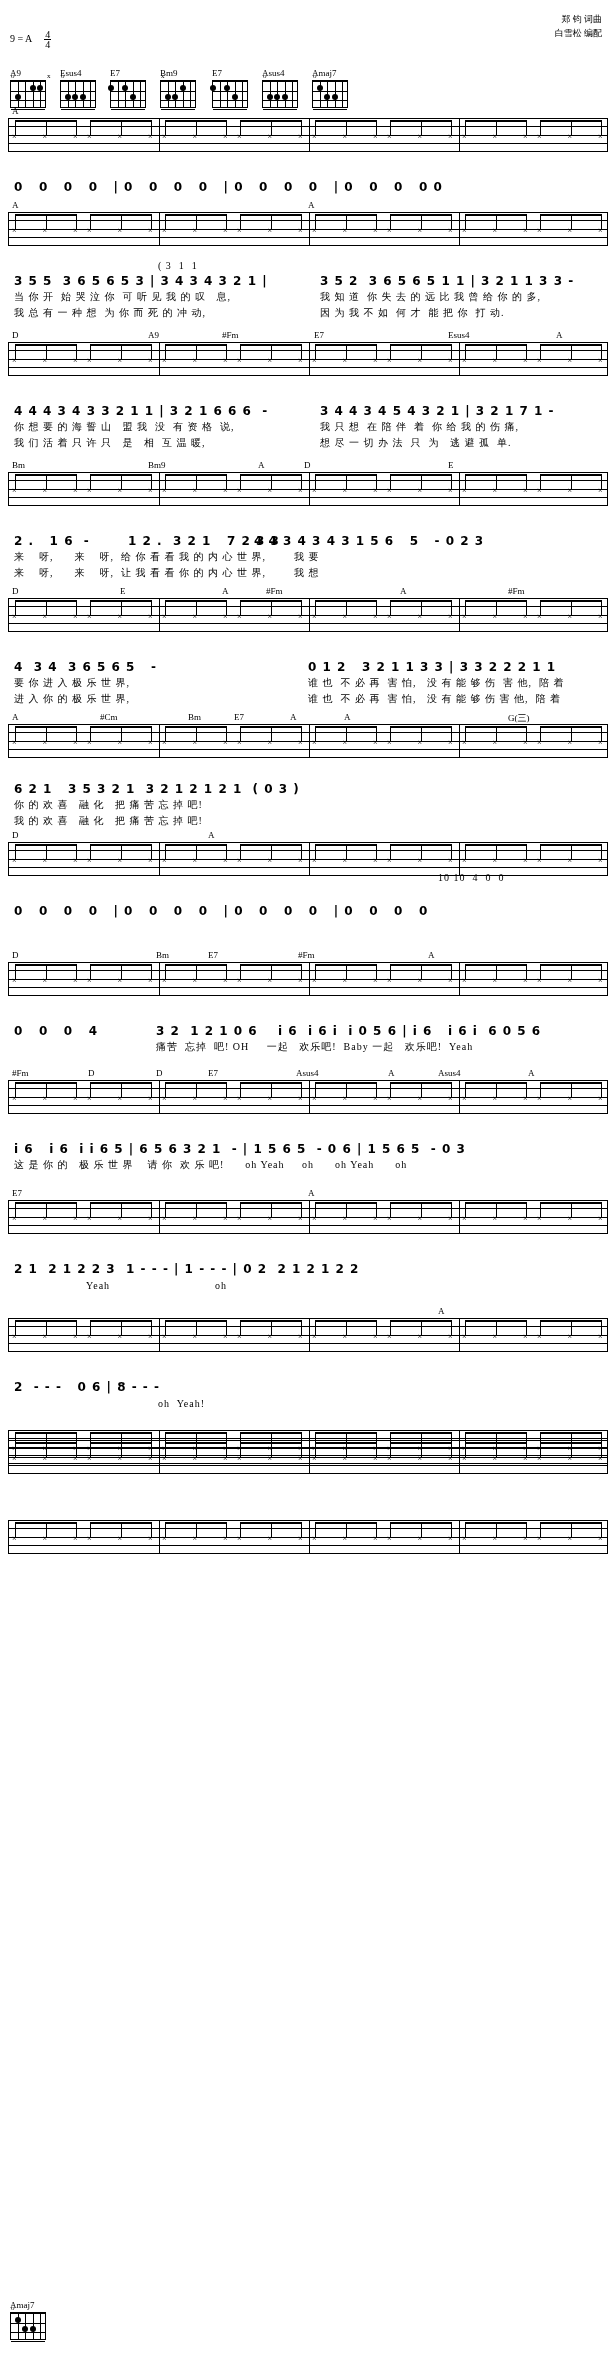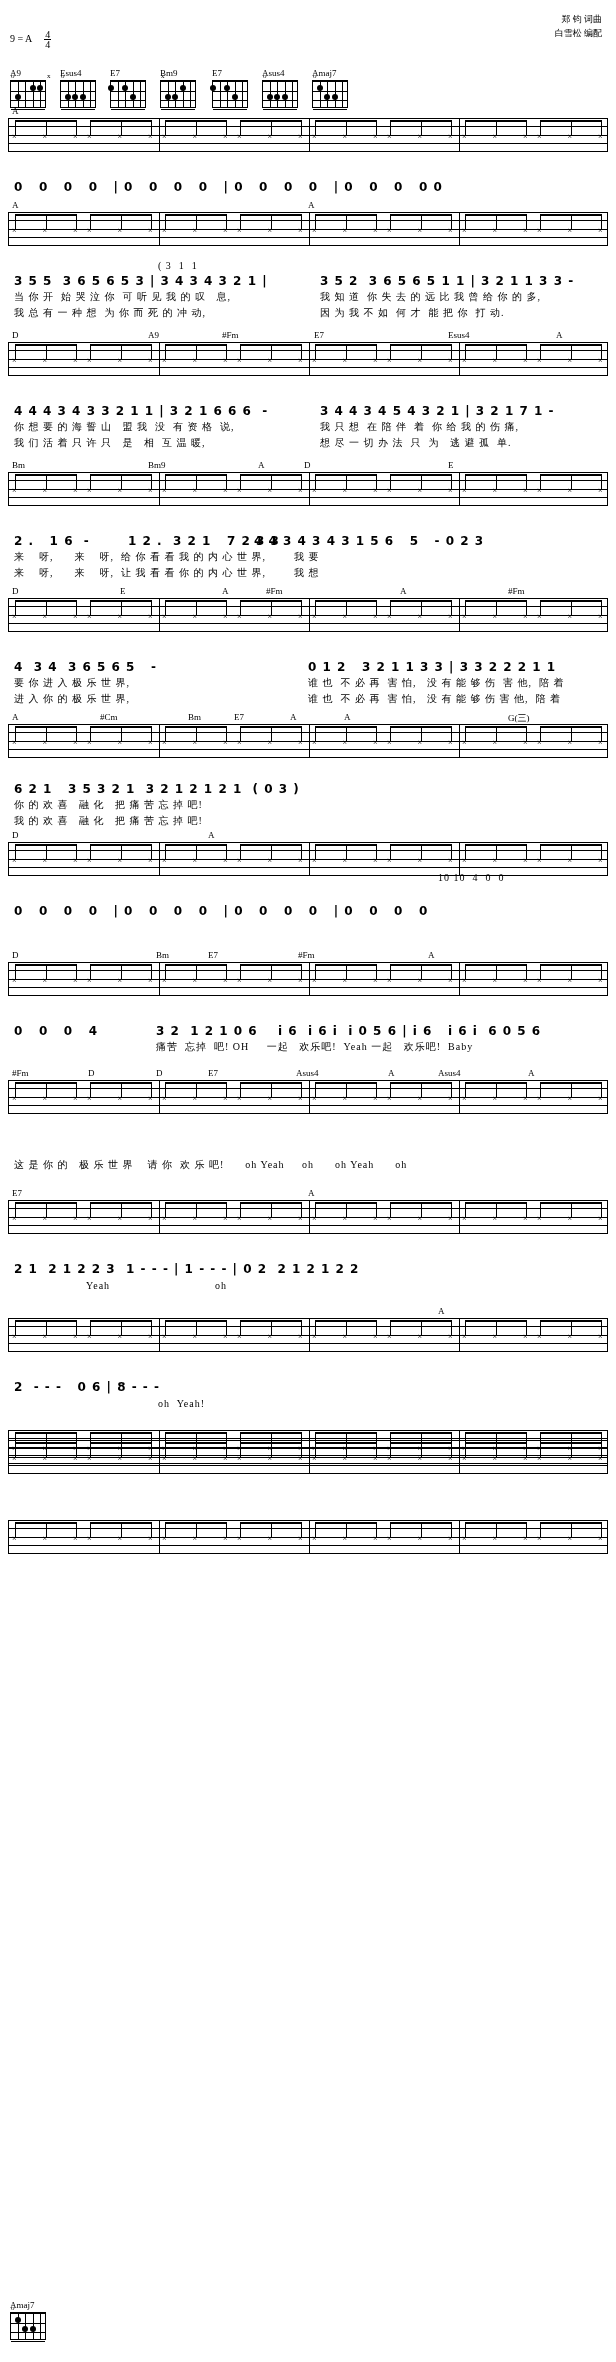--- a/index.html
+++ b/index.html
@@ -772,21 +772,21 @@
           <div class="stem" style="left: 531px; top: 2px; height: 15.3px;"></div>
           <div class="x" style="left: 528px; top: 15.3px;">×</div>
           <div class="stem" style="left: 561.5px; top: 2px; height: 15.3px;"></div>
           <div class="x" style="left: 558.5px; top: 15.3px;">×</div>
           <div class="stem" style="left: 592px; top: 2px; height: 15.3px;"></div>
           <div class="x" style="left: 589px; top: 15.3px;">×</div>
         </div>
         <div class="numline" style="left: 6px; top: 62px;">0   0   0   4</div>
         <div class="numline" style="left: 148px; top: 62px;">3 2  1 2 1 0 6</div>
         <div class="numline" style="left: 270px; top: 62px;">i 6  i 6 i  i 0 5 6 | i 6   i 6 i  6 0 5 6</div>
-        <div class="lyric" style="left: 148px; top: 78px;">痛苦  忘掉  吧! OH     一起   欢乐吧!  Yeah 一起   欢乐吧!  Baby</div>
+        <div class="lyric" style="left: 148px; top: 78px;">痛苦  忘掉  吧! OH     一起   欢乐吧!  Baby 一起   欢乐吧!  Yeah</div>
       </div>
       <div class="sys" style="top: 1080px;">
         <div class="chordlabel" style="left: 4px; top: -12px;">#Fm</div>
         <div class="chordlabel" style="left: 80px; top: -12px;">D</div>
         <div class="chordlabel" style="left: 148px; top: -12px;">D</div>
         <div class="chordlabel" style="left: 200px; top: -12px;">E7</div>
         <div class="chordlabel" style="left: 288px; top: -12px;">Asus4</div>
         <div class="chordlabel" style="left: 380px; top: -12px;">A</div>
         <div class="chordlabel" style="left: 430px; top: -12px;">Asus4</div>
         <div class="chordlabel" style="left: 520px; top: -12px;">A</div>
@@ -849,20 +849,21 @@
           <div class="stem" style="left: 517px; top: 2px; height: 15.3px;"></div>
           <div class="x" style="left: 514px; top: 15.3px;">×</div>
           <div class="beam" style="left: 531px; top: 2px; width: 61px;"></div>
           <div class="stem" style="left: 531px; top: 2px; height: 15.3px;"></div>
           <div class="x" style="left: 528px; top: 15.3px;">×</div>
           <div class="stem" style="left: 561.5px; top: 2px; height: 15.3px;"></div>
           <div class="x" style="left: 558.5px; top: 15.3px;">×</div>
           <div class="stem" style="left: 592px; top: 2px; height: 15.3px;"></div>
           <div class="x" style="left: 589px; top: 15.3px;">×</div>
         </div>
+        <div class="numline" style="left: 6px; top: 62px;">i 6   i 6  i i 6 5 | 6 5 6 3 2 1  - | 1 5 6 5  - 0 6 | 1 5 6 5  - 0 3</div>
         <div class="lyric" style="left: 6px; top: 78px;">这 是 你 的   极 乐 世 界    请 你  欢 乐 吧!      oh Yeah     oh      oh Yeah      oh</div>
       </div>
       <div class="sys" style="top: 1200px;">
         <div class="chordlabel" style="left: 4px; top: -12px;">E7</div>
         <div class="chordlabel" style="left: 300px; top: -12px;">A</div>
         <div class="staff" style="height: 34px; position: relative;">
           <div class="l" style="top: 0px;"></div>
           <div class="l" style="top: 8.25px;"></div>
           <div class="l" style="top: 16.5px;"></div>
           <div class="l" style="top: 24.75px;"></div>

